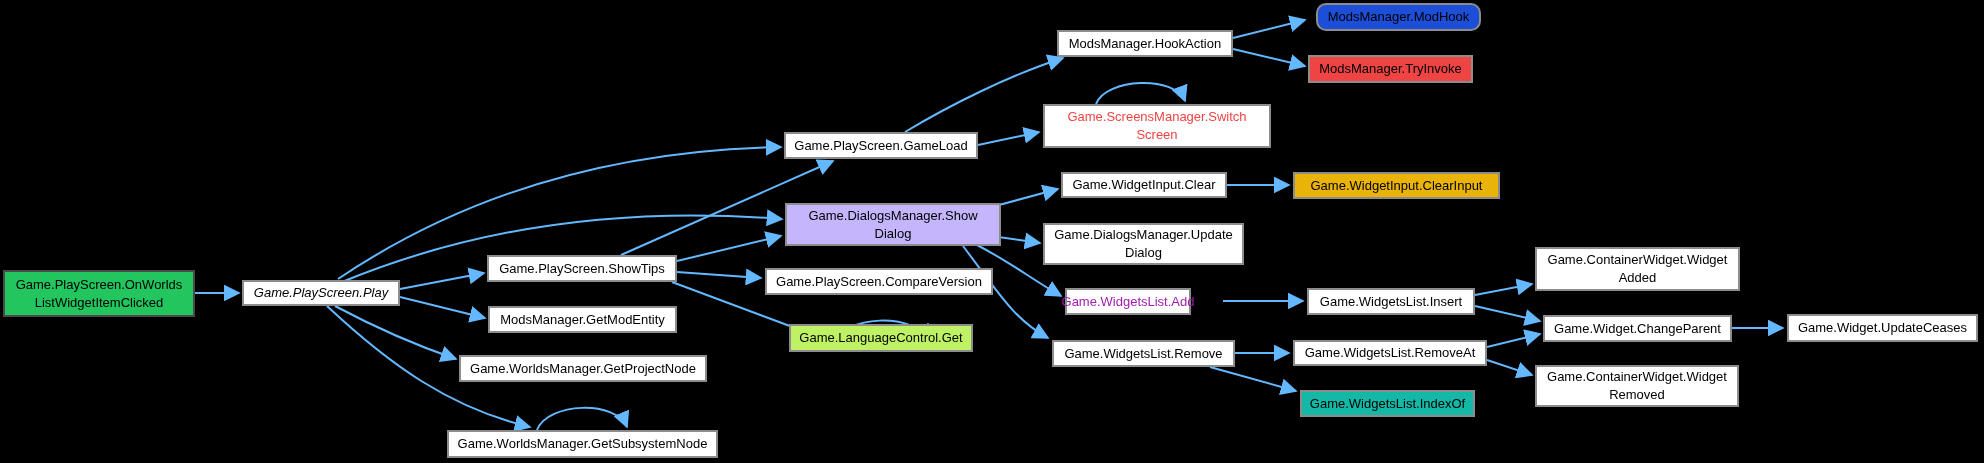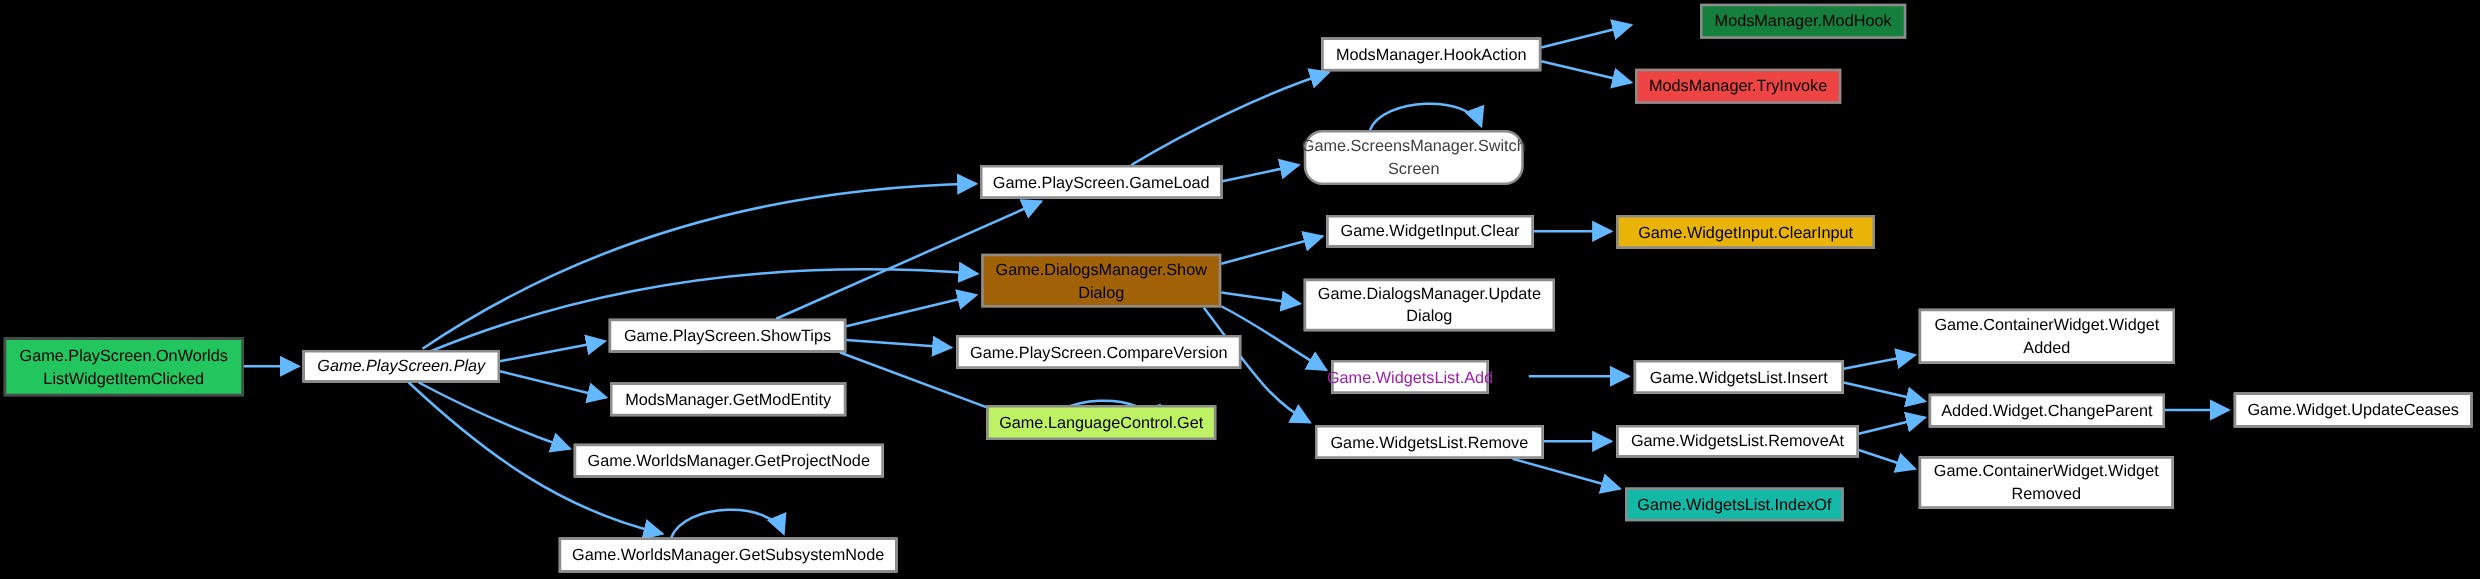--- a/index.html
+++ b/index.html
@@ -78,38 +78,38 @@
   </svg>
   <div id="node-layer">
       <div class="graph-node highlight" style="left: 3px; top: 270px; width: 192px; height: 47px; background: #22c55e; border-color: rgb(74, 74, 74); color: rgb(0, 0, 0);">Game.PlayScreen.OnWorlds
 ListWidgetItemClicked</div>
       <div class="graph-node" style="left: 242px; top: 280px; width: 158px; height: 26px; background: rgb(255, 255, 255); border-color: rgb(140, 140, 140); color: rgb(0, 0, 0); font-style: italic;">Game.PlayScreen.Play</div>
       <div class="graph-node" style="left: 487px; top: 255px; width: 190px; height: 27px; background: rgb(255, 255, 255); border-color: rgb(140, 140, 140); color: rgb(0, 0, 0);">Game.PlayScreen.ShowTips</div>
       <div class="graph-node" style="left: 488px; top: 306px; width: 189px; height: 27px; background: rgb(255, 255, 255); border-color: rgb(140, 140, 140); color: rgb(0, 0, 0);">ModsManager.GetModEntity</div>
       <div class="graph-node" style="left: 459px; top: 355px; width: 248px; height: 27px; background: rgb(255, 255, 255); border-color: rgb(140, 140, 140); color: rgb(0, 0, 0);">Game.WorldsManager.GetProjectNode</div>
       <div class="graph-node" style="left: 447px; top: 430px; width: 271px; height: 28px; background: rgb(255, 255, 255); border-color: rgb(140, 140, 140); color: rgb(0, 0, 0);">Game.WorldsManager.GetSubsystemNode</div>
       <div class="graph-node" style="left: 784px; top: 132px; width: 194px; height: 27px; background: rgb(255, 255, 255); border-color: rgb(140, 140, 140); color: rgb(0, 0, 0);">Game.PlayScreen.GameLoad</div>
-      <div class="graph-node" style="left: 785px; top: 203px; width: 192px; height: 43px; background: #a16207; border-color: rgb(140, 140, 140); color: rgb(0, 0, 0);">Game.DialogsManager.Show
+      <div class="graph-node" style="left: 785px; top: 203px; width: 216px; height: 43px; background: #c4b5fd; border-color: rgb(140, 140, 140); color: rgb(0, 0, 0);">Game.DialogsManager.Show
 Dialog</div>
       <div class="graph-node" style="left: 765px; top: 268px; width: 228px; height: 27px; background: rgb(255, 255, 255); border-color: rgb(140, 140, 140); color: rgb(0, 0, 0);">Game.PlayScreen.CompareVersion</div>
       <div class="graph-node" style="left: 789px; top: 324px; width: 184px; height: 28px; background: #bef264; border-color: rgb(140, 140, 140); color: rgb(0, 0, 0);">Game.LanguageControl.Get</div>
       <div class="graph-node" style="left: 1057px; top: 30px; width: 176px; height: 27px; background: rgb(255, 255, 255); border-color: rgb(140, 140, 140); color: rgb(0, 0, 0);">ModsManager.HookAction</div>
-      <div class="graph-node" style="left: 1043px; top: 104px; width: 176px; height: 44px; background: rgb(255, 255, 255); border-color: rgb(140, 140, 140); color: #404040; border-radius: 15px;">Game.ScreensManager.Switch
+      <div class="graph-node" style="left: 1043px; top: 104px; width: 228px; height: 44px; background: rgb(255, 255, 255); border-color: rgb(140, 140, 140); color: #ef4444;">Game.ScreensManager.Switch
 Screen</div>
       <div class="graph-node" style="left: 1061px; top: 172px; width: 166px; height: 26px; background: rgb(255, 255, 255); border-color: rgb(140, 140, 140); color: rgb(0, 0, 0);">Game.WidgetInput.Clear</div>
       <div class="graph-node" style="left: 1043px; top: 223px; width: 201px; height: 42px; background: rgb(255, 255, 255); border-color: rgb(140, 140, 140); color: rgb(0, 0, 0);">Game.DialogsManager.Update
 Dialog</div>
       <div class="graph-node" style="left: 1065px; top: 288px; width: 126px; height: 27px; background: rgb(255, 255, 255); border-color: rgb(140, 140, 140); color: #a21caf;">Game.WidgetsList.Add</div>
       <div class="graph-node" style="left: 1052px; top: 340px; width: 183px; height: 27px; background: rgb(255, 255, 255); border-color: rgb(140, 140, 140); color: rgb(0, 0, 0);">Game.WidgetsList.Remove</div>
-      <div class="graph-node" style="left: 1360px; top: 3px; width: 165px; height: 28px; background: #15803d; border-color: rgb(140, 140, 140); color: rgb(0, 0, 0);">ModsManager.ModHook</div>
+      <div class="graph-node" style="left: 1316px; top: 3px; width: 165px; height: 28px; background: #1d4ed8; border-color: rgb(140, 140, 140); color: rgb(0, 0, 0); border-radius: 10px;">ModsManager.ModHook</div>
       <div class="graph-node" style="left: 1308px; top: 55px; width: 165px; height: 28px; background: #ef4444; border-color: rgb(140, 140, 140); color: rgb(0, 0, 0);">ModsManager.TryInvoke</div>
       <div class="graph-node" style="left: 1293px; top: 172px; width: 207px; height: 27px; background: #eab308; border-color: rgb(140, 140, 140); color: rgb(0, 0, 0);">Game.WidgetInput.ClearInput</div>
       <div class="graph-node" style="left: 1307px; top: 288px; width: 168px; height: 27px; background: rgb(255, 255, 255); border-color: rgb(140, 140, 140); color: rgb(0, 0, 0);">Game.WidgetsList.Insert</div>
       <div class="graph-node" style="left: 1293px; top: 340px; width: 194px; height: 26px; background: rgb(255, 255, 255); border-color: rgb(140, 140, 140); color: rgb(0, 0, 0);">Game.WidgetsList.RemoveAt</div>
       <div class="graph-node" style="left: 1300px; top: 390px; width: 175px; height: 27px; background: #14b8a6; border-color: rgb(140, 140, 140); color: rgb(0, 0, 0);">Game.WidgetsList.IndexOf</div>
       <div class="graph-node" style="left: 1535px; top: 247px; width: 205px; height: 44px; background: rgb(255, 255, 255); border-color: rgb(140, 140, 140); color: rgb(0, 0, 0);">Game.ContainerWidget.Widget
 Added</div>
-      <div class="graph-node" style="left: 1543px; top: 315px; width: 189px; height: 27px; background: rgb(255, 255, 255); border-color: rgb(140, 140, 140); color: rgb(0, 0, 0);">Added.Widget.ChangeParent</div>
+      <div class="graph-node" style="left: 1543px; top: 315px; width: 189px; height: 27px; background: rgb(255, 255, 255); border-color: rgb(140, 140, 140); color: rgb(0, 0, 0);">Game.Widget.ChangeParent</div>
       <div class="graph-node" style="left: 1535px; top: 365px; width: 204px; height: 42px; background: rgb(255, 255, 255); border-color: rgb(140, 140, 140); color: rgb(0, 0, 0);">Game.ContainerWidget.Widget
 Removed</div>
       <div class="graph-node" style="left: 1787px; top: 314px; width: 191px; height: 28px; background: rgb(255, 255, 255); border-color: rgb(140, 140, 140); color: rgb(0, 0, 0);">Game.Widget.UpdateCeases</div>
     </div>
 </div>
 
 </body></html>

